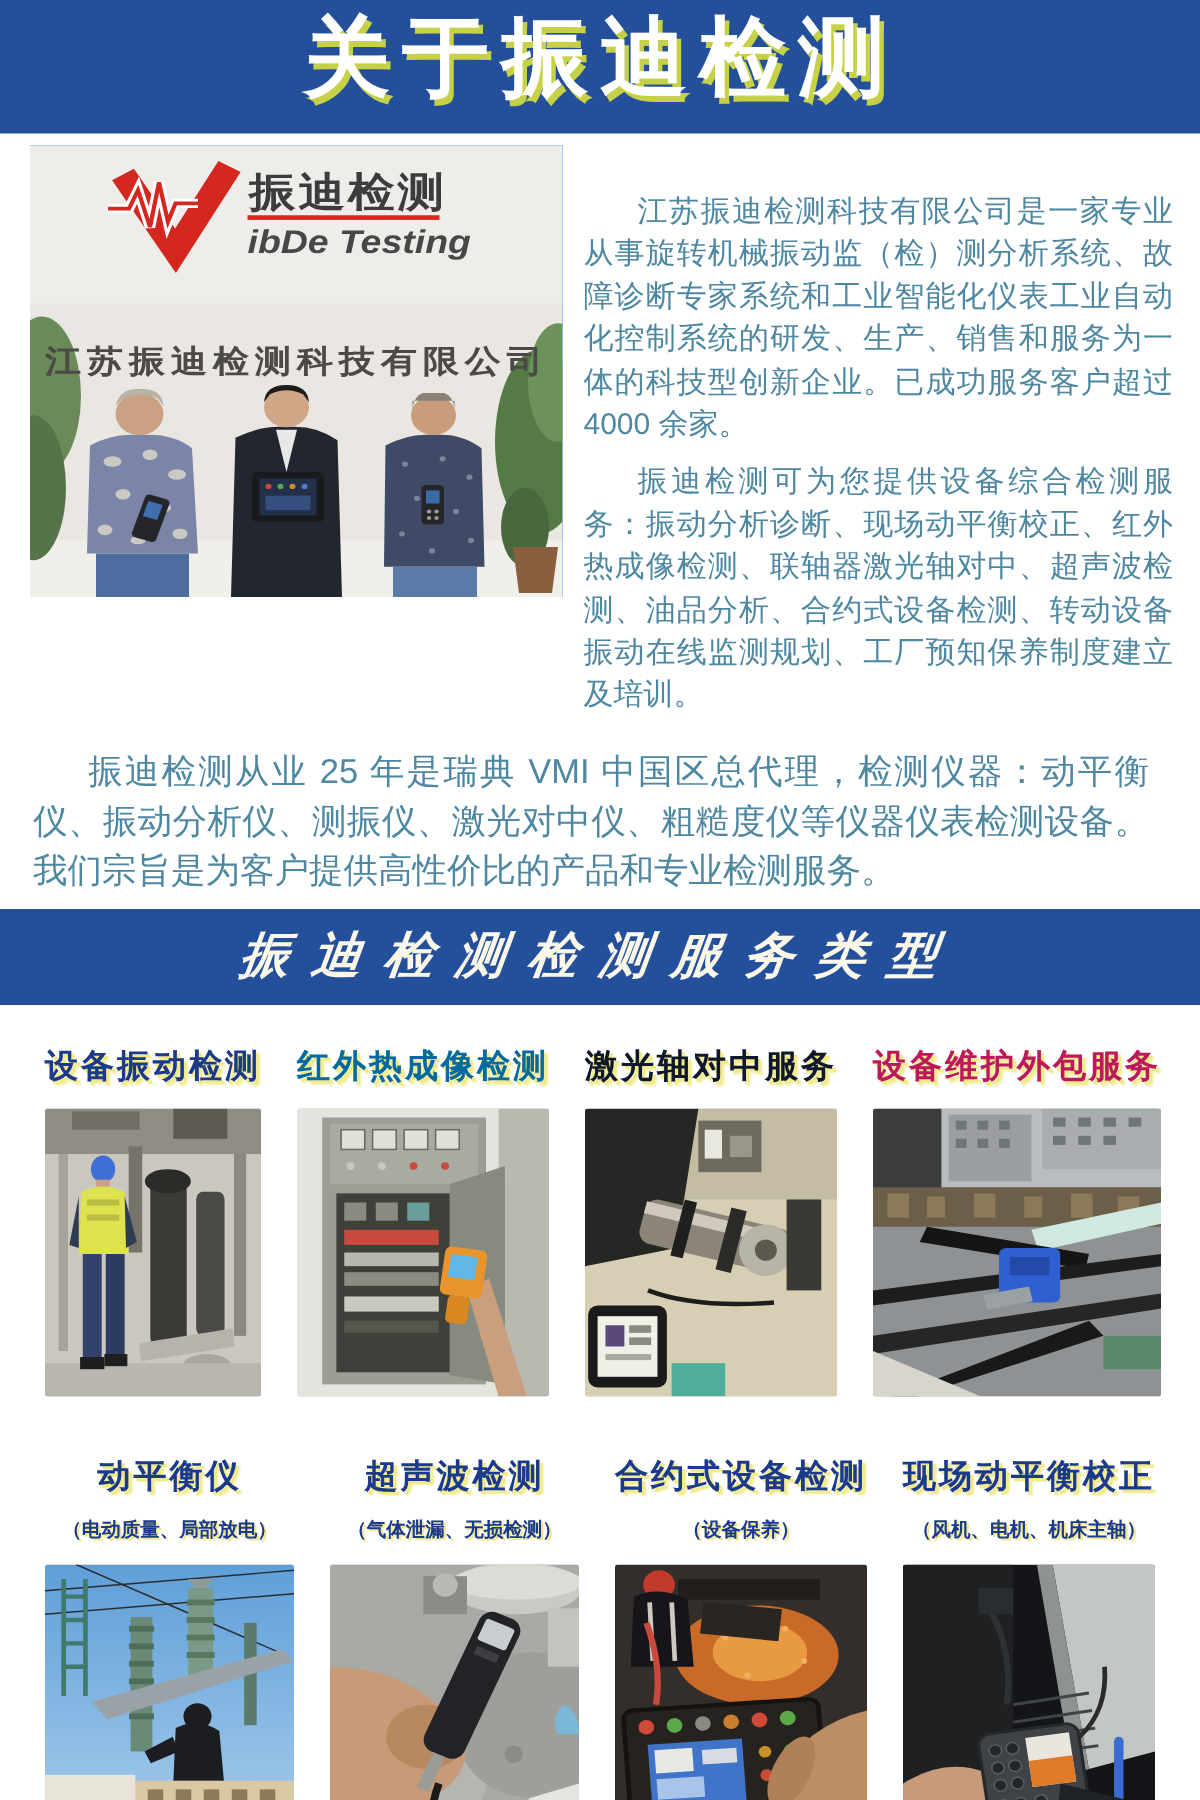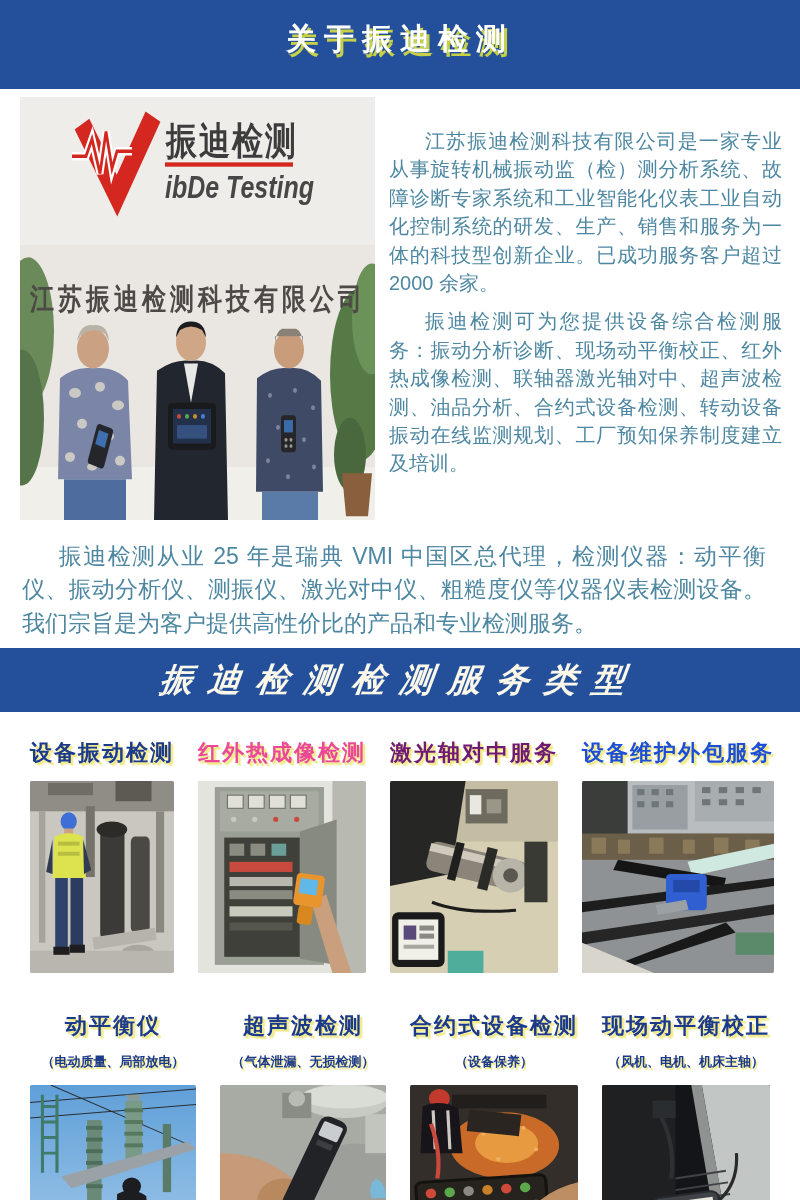--- a/index.html
+++ b/index.html
@@ -6,34 +6,34 @@
   html,body { background:#ffffff; }
   body {
     width:800px; height:1200px; margin:0 auto; overflow:hidden;
     font-family:"Liberation Sans","DejaVu Sans",sans-serif;
   }
   
   .banner {
     background:#24509b; color:#ffffff; text-align:center;
   }
   .banner-top {
-    height:89px; line-height:78px; font-size:30px; font-weight:bold;
+    height:89px; line-height:78px; font-size:58px; font-weight:bold;
     letter-spacing:8px; text-shadow:3px 4px 0 #c6d148;
   }
   .banner-services {
     height:64px; line-height:64px; margin-top:8px;
     font-family:"Liberation Serif","DejaVu Serif",serif;
     font-style:italic; font-weight:bold; font-size:33px;
     letter-spacing:15px; color:#fbf8ea; transform-origin:center;
   }
   .banner-services .skew { display:inline-block; transform:skewX(-7deg); }
   
   .about { display:flex; padding:8px 18px 0 20px; }
   .about-photo {
-    width:355px; height:423px; flex:0 0 355px; overflow:hidden;
+    width:355px; height:301px; flex:0 0 355px; overflow:hidden;
     background:#3b82f6;
   }
   .about-text { flex:1; padding:30px 0 0 14px; }
   .para {
     color:#4d87a1; font-size:20px; line-height:1.42; text-indent:1.8em;
     text-align:justify;
   }
   .para + .para { margin-top:10px; }
   .intro {
     margin:20px 34px 0 22px; color:#4d87a1; font-size:23px;
@@ -153,21 +153,21 @@
             <circle cx="266" cy="278" r="1.5"></circle>
             <circle cx="271" cy="278" r="1.5"></circle>
             <circle cx="266" cy="283" r="1.5"></circle>
             <circle cx="271" cy="283" r="1.5"></circle>
           </g>
       </g>
     </svg>
   </div>
 
   <div class="about-text">
-    <p class="para">江苏振迪检测科技有限公司是一家专业从事旋转机械振动监（检）测分析系统、故障诊断专家系统和工业智能化仪表工业自动化控制系统的研发、生产、销售和服务为一体的科技型创新企业。已成功服务客户超过 2000 余家。</p>
+    <p class="para">江苏振迪检测科技有限公司是一家专业从事旋转机械振动监（检）测分析系统、故障诊断专家系统和工业智能化仪表工业自动化控制系统的研发、生产、销售和服务为一体的科技型创新企业。已成功服务客户超过 4000 余家。</p>
     <p class="para">振迪检测可为您提供设备综合检测服务：振动分析诊断、现场动平衡校正、红外热成像检测、联轴器激光轴对中、超声波检测、油品分析、合约式设备检测、转动设备振动在线监测规划、工厂预知保养制度建立及培训。</p>
   </div>
 </div>
 
 <p class="intro">振迪检测从业 25 年是瑞典 VMI 中国区总代理，检测仪器：动平衡仪、振动分析仪、测振仪、激光对中仪、粗糙度仪等仪器仪表检测设备。我们宗旨是为客户提供高性价比的产品和专业检测服务。</p>
 
 <div class="banner banner-services">
   <span class="skew">振迪检测检测服务类型</span>
 </div>
 
@@ -201,21 +201,21 @@
           <rect x="28" y="96" width="14" height="70" fill="#31436b"></rect>
           <rect x="45" y="96" width="14" height="68" fill="#2b3c60"></rect>
           <rect x="26" y="164" width="18" height="8" fill="#1e1e1e"></rect>
           <rect x="44" y="162" width="17" height="8" fill="#1e1e1e"></rect>
         </g>
       </svg>
     </div>
   </div>
 
   <div class="card">
-    <div class="card-title" style="color: #ec4899; font-family: Liberation Mono, monospace;">红外热成像检测</div>
+    <div class="card-title" style="color: #0369a1; font-family: Liberation Mono, monospace;">红外热成像检测</div>
     <div class="card-photo">
       <svg viewBox="0 0 160 190" preserveAspectRatio="none">
         <rect width="160" height="190" fill="#e3e4de"></rect>
         <rect x="128" y="0" width="32" height="190" fill="#b8bab2"></rect>
         <rect x="16" y="6" width="104" height="176" fill="#9b9e94"></rect>
         <rect x="21" y="10" width="94" height="40" fill="#a8aba1"></rect>
         <g fill="#e0e0d6" stroke="#6a6c64" stroke-width="1">
           <rect x="28" y="14" width="15" height="13"></rect>
             <rect x="48" y="14" width="15" height="13"></rect>
           <rect x="68" y="14" width="15" height="13"></rect>
@@ -243,21 +243,21 @@
         <g transform="rotate(8 104 110)">
           <rect x="92" y="92" width="27" height="32" rx="4" fill="#e8952e"></rect>
           <rect x="96" y="97" width="17" height="15" fill="#5fb8e8"></rect>
           <rect x="98" y="124" width="14" height="18" rx="3" fill="#d8881f"></rect>
         </g>
       </svg>
     </div>
   </div>
 
   <div class="card">
-    <div class="card-title" style="color: #701a75;">激光轴对中服务</div>
+    <div class="card-title" style="color: #0f172a;">激光轴对中服务</div>
     <div class="card-photo">
       <svg viewBox="0 0 160 190" preserveAspectRatio="none">
         <rect width="160" height="190" fill="#d6cfb4"></rect>
         <rect x="0" y="0" width="160" height="60" fill="#c4bda4"></rect>
         <polygon points="0,0 72,0 58,92 0,104" fill="#262624"></polygon>
         <rect x="72" y="8" width="40" height="34" fill="#6e6a5e"></rect>
         <rect x="76" y="14" width="11" height="19" fill="#e8e8e0"></rect>
         <rect x="92" y="18" width="14" height="14" fill="#9a9688"></rect>
         <g transform="rotate(14 85 85)">
           <rect x="35" y="70" width="95" height="30" rx="8" fill="#8a8578"></rect>
@@ -276,21 +276,21 @@
           <rect x="28" y="143" width="14" height="5" fill="#8a8a80"></rect>
           <rect x="28" y="151" width="14" height="5" fill="#8a8a80"></rect>
           <rect x="13" y="162" width="29" height="4" fill="#a8a89e"></rect>
         </g>
         <rect x="55" y="168" width="34" height="22" fill="#4fae9b"></rect>
       </svg>
     </div>
   </div>
 
   <div class="card">
-    <div class="card-title" style="color: #1d4ed8;">设备维护外包服务</div>
+    <div class="card-title" style="color: #be185d;">设备维护外包服务</div>
     <div class="card-photo">
       <svg viewBox="0 0 160 190" preserveAspectRatio="none">
         <rect width="160" height="190" fill="#8e9294"></rect>
         <rect x="0" y="0" width="160" height="52" fill="#b9bdbf"></rect>
         <rect x="0" y="0" width="38" height="60" fill="#3a3d3a"></rect>
         <rect x="42" y="4" width="46" height="44" fill="#989ea2"></rect>
         <rect x="94" y="0" width="66" height="40" fill="#a8adb0"></rect>
         <g fill="#6f767a">
           <rect x="46" y="8" width="6" height="6"></rect>
             <rect x="58" y="8" width="6" height="6"></rect>

